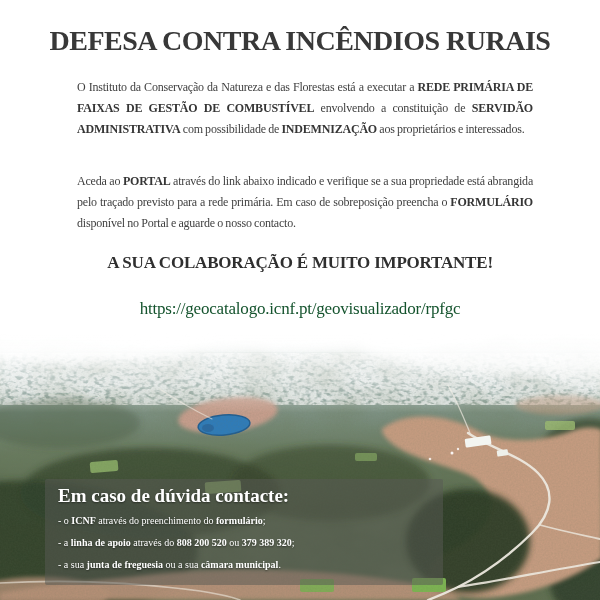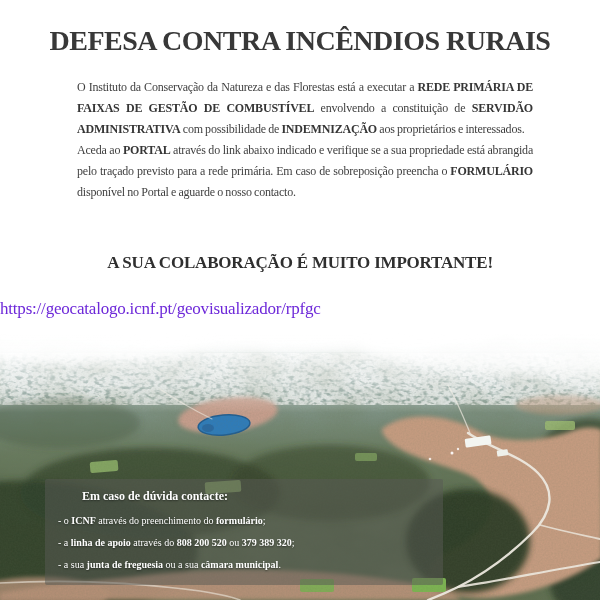--- a/index.html
+++ b/index.html
@@ -11,41 +11,41 @@
     position:absolute; top:5px; left:0; right:0; text-align:center;
     font-size:28px; line-height:34px; font-weight:700; letter-spacing:-0.5px;
     color:#383838;
   }
   .content {
     position:absolute; top:77px; left:77px; right:67px;
     color:#3f3f3f; font-size:12px; line-height:21px;
     letter-spacing:-0.2px; word-spacing:-0.5px; text-align:justify;
   }
   .para { margin:0; }
-  .para + .para { margin-top:0; }
+  .para + .para { margin-top:31px; }
   .content strong { font-weight:700; color:#363636; }
   .highlight {
     position:absolute; top:253px; left:0; right:0; text-align:center;
     font-size:17px; font-weight:700; color:#2f2f2f; letter-spacing:-0.2px;
   }
   .url {
-    position:absolute; top:299px; left:0; right:0; 
-    font-size:17px; color:#6d28d9; letter-spacing:-0.2px; cursor:pointer;
+    position:absolute; top:299px; left:0; right:0; text-align:center;
+    font-size:17px; color:#14532d; letter-spacing:-0.2px; cursor:pointer;
   }
   .photo {
     position:absolute; top:333px; left:0; width:600px; height:267px;
   }
   .photo svg { display:block; }
   .contact-box {
     position:absolute; left:45px; top:146px; width:398px;
     box-sizing:border-box; padding:7px 12px 9px 13px;
     background:rgba(88,90,85,0.52); border-radius:2px;
     color:#ffffff; text-shadow:0 1px 2px rgba(0,0,0,0.45);
   }
-  .contact-head { font-size:12px; font-weight:700; line-height:20px; margin-bottom:4px;margin-left:24px; }
+  .contact-head { font-size:19px; font-weight:700; line-height:20px; margin-bottom:4px; }
   .contact-line { font-size:10px; line-height:22px; white-space:nowrap; }
   .contact-line strong { font-weight:700; }
 </style>
 </head>
 <body>
 
 <div class="page">
 
   <h1 class="title">DEFESA CONTRA INCÊNDIOS RURAIS</h1>
 

